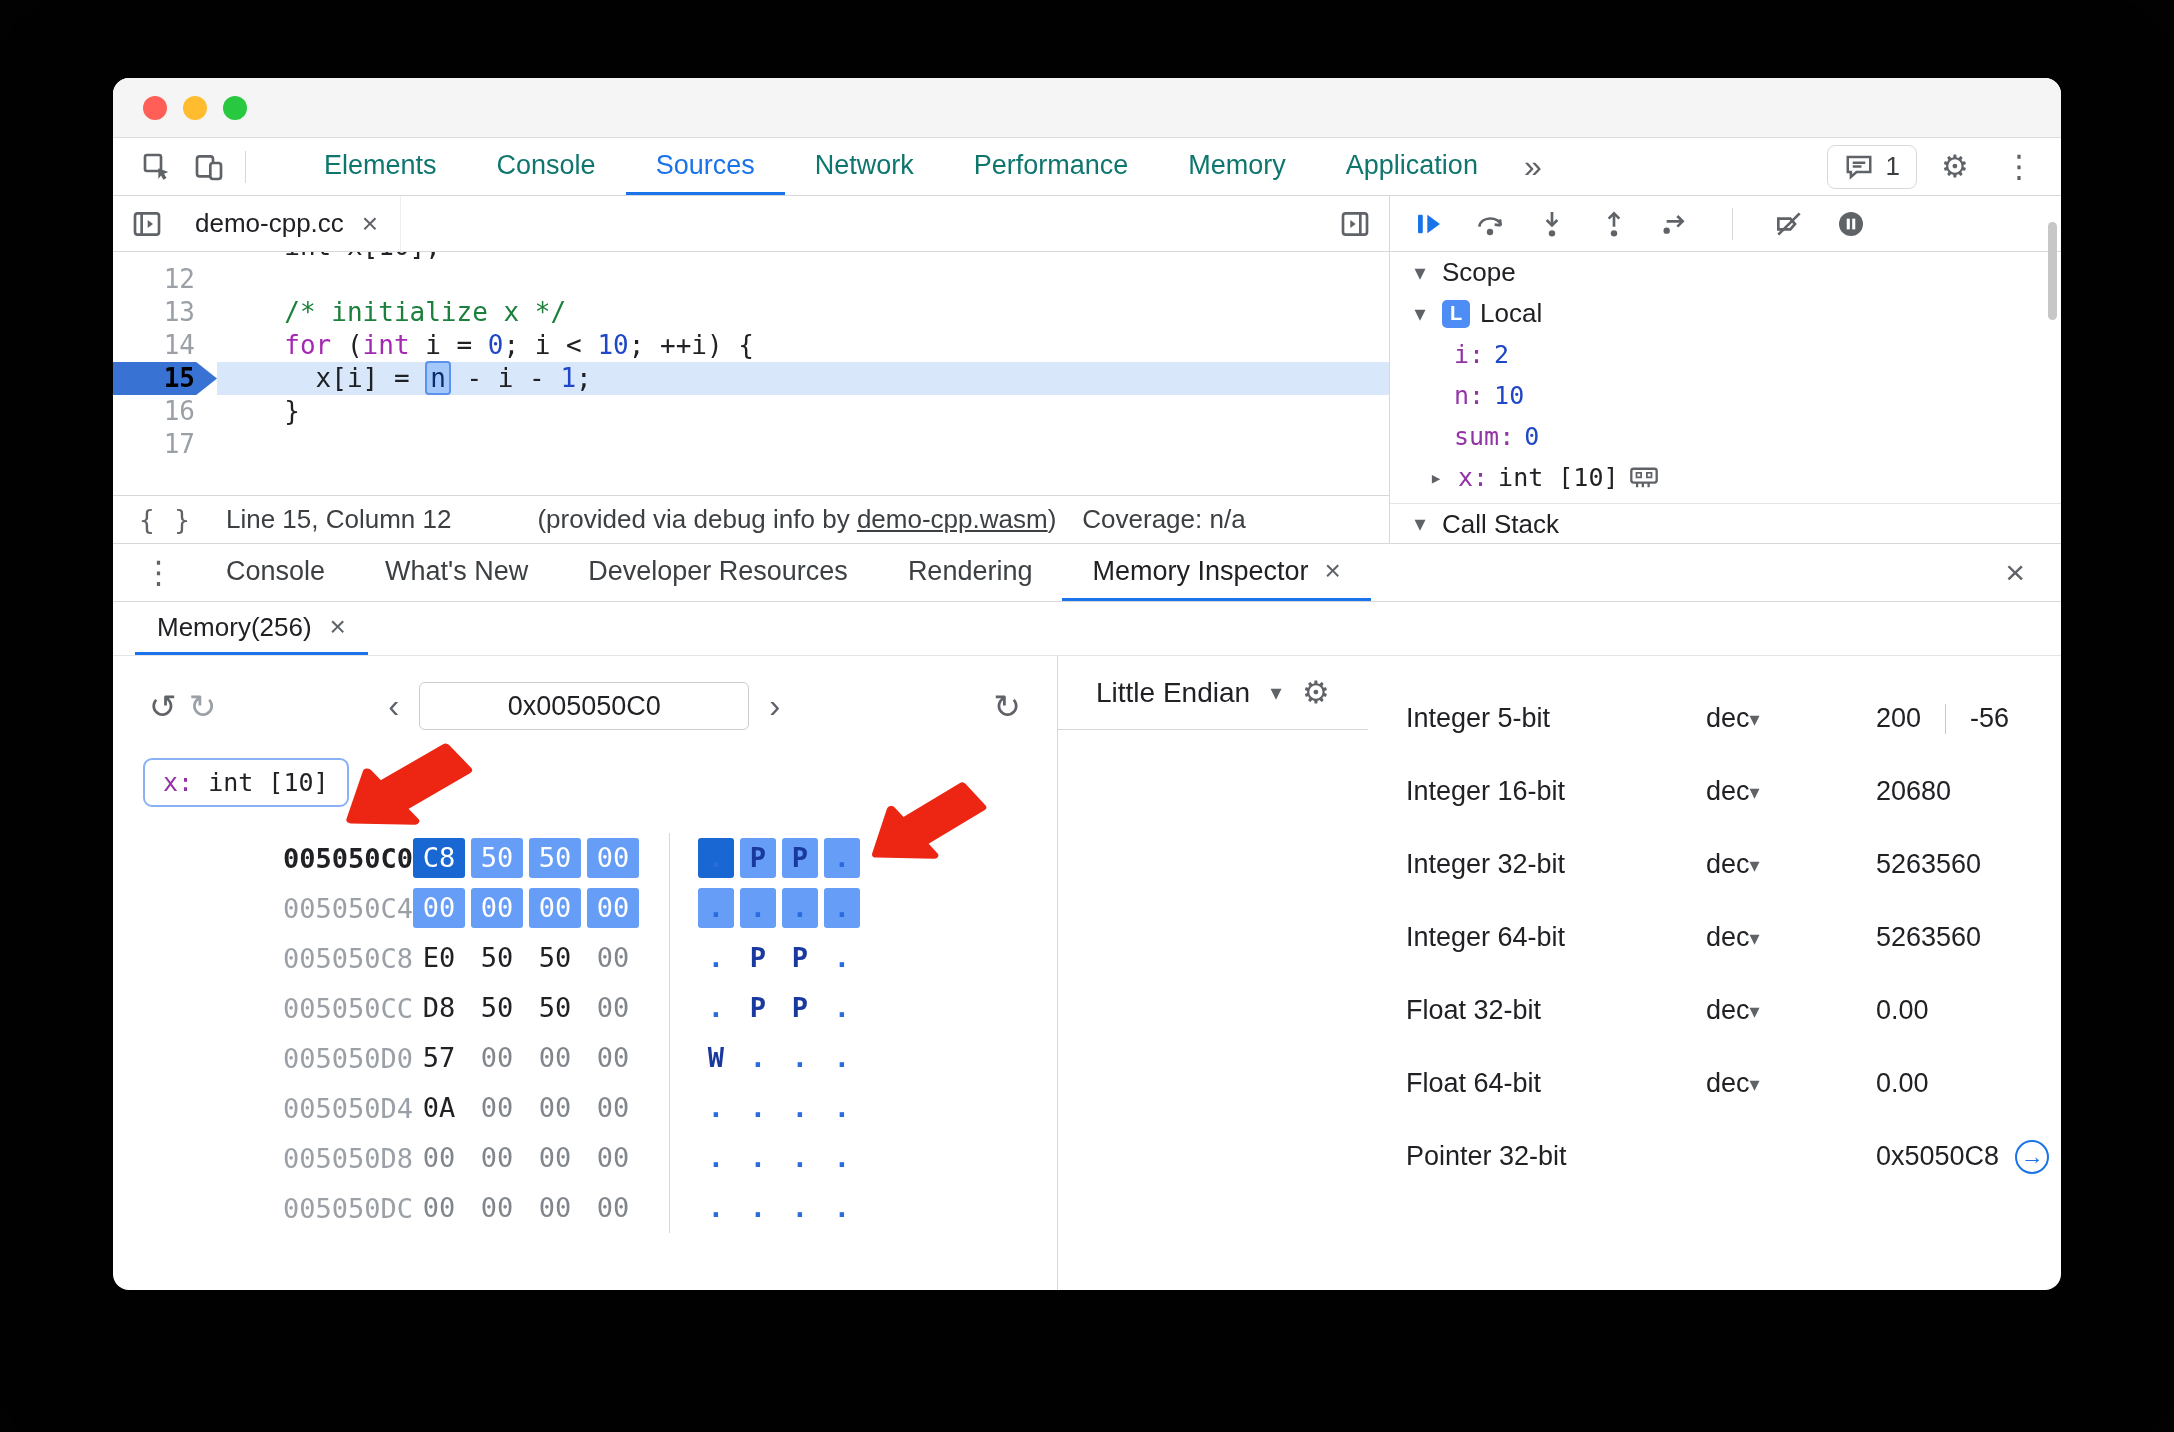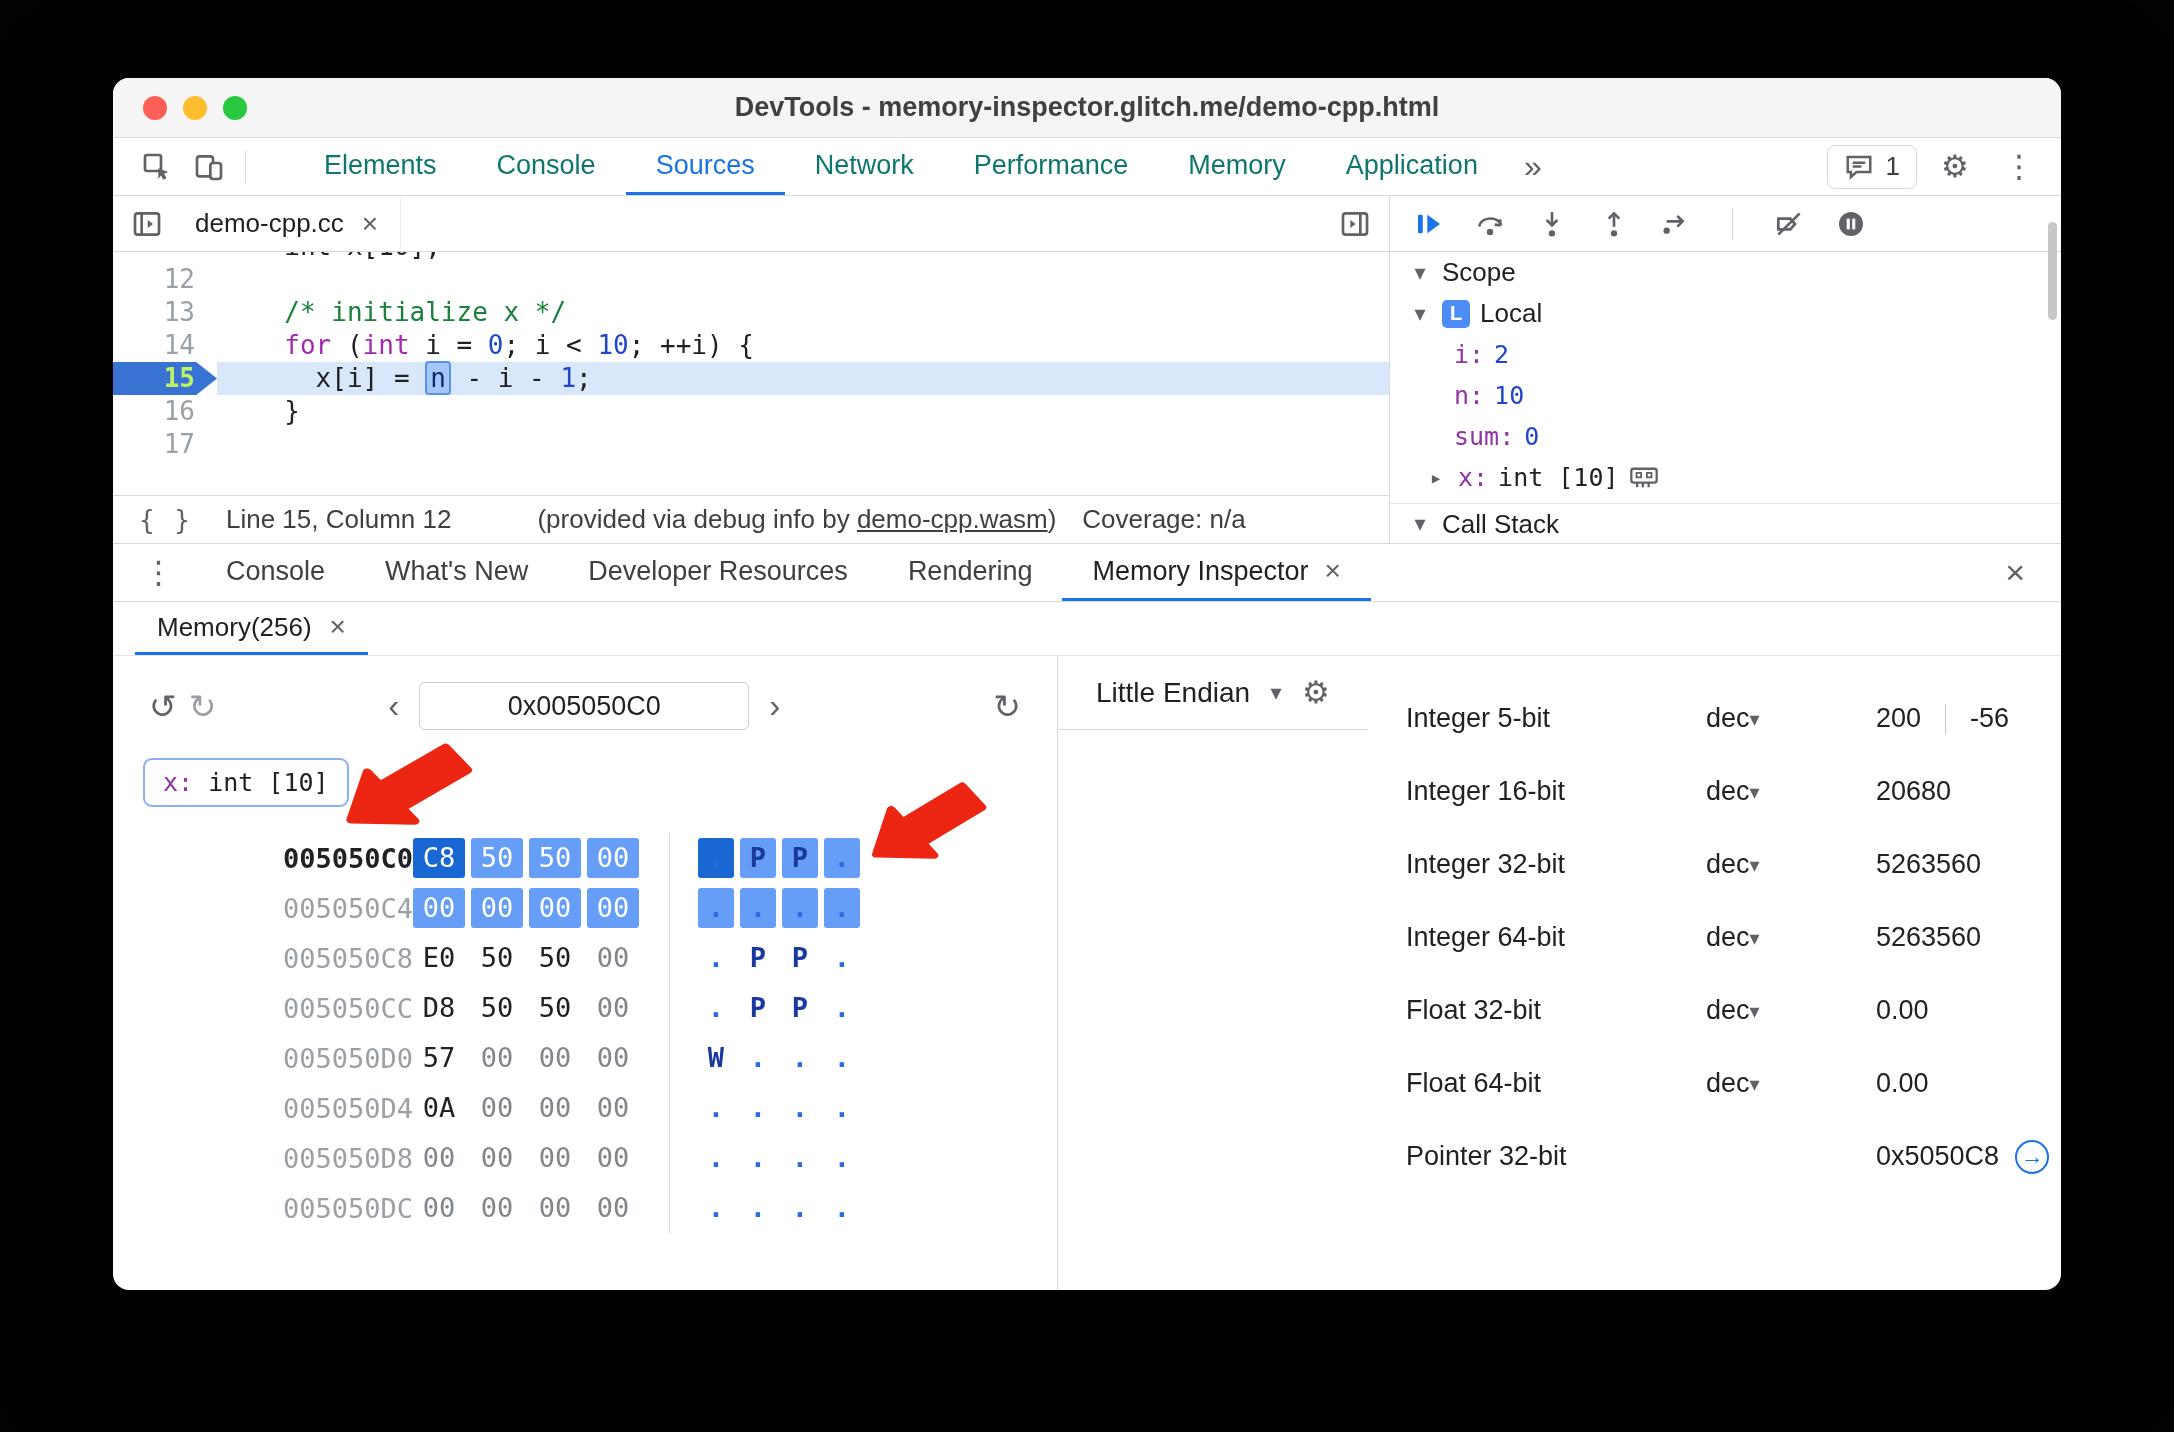--- a/index.html
+++ b/index.html
@@ -39,21 +39,21 @@
   .file-tab { display:flex; align-items:center; gap:18px; padding:0 22px; height:100%;
               font-size:26px; color:#202124; border-right:1px solid #eee; }
   .tab-close { color:#5f6368; font-size:28px; line-height:1; }
   .tabbar-spacer { margin-left:auto; }
   .code-area { flex:1; position:relative; overflow:hidden; font-family:"DejaVu Sans Mono", monospace;
                font-size:26px; padding-top:12px; }
   .code-line { display:flex; height:33px; line-height:33px; align-items:stretch; }
   .code-line.partial { margin-top:-34px; }
   .gutter { width:104px; flex:0 0 auto; text-align:right; padding-right:22px; color:#9aa0a6; }
   .code-text { flex:1; padding-left:36px; color:#202124; white-space:pre; }
-  .exec .gutter { background:#3873d4; color:#bef264; font-weight:bold;
+  .exec .gutter { background:#3873d4; color:#000000; font-weight:bold;
                   clip-path:polygon(0 0, 80% 0, 100% 50%, 80% 100%, 0 100%); }
   .exec .code-text { background:var(--exec-line-bg,#d9e7fb); }
   .tok-comment{color:#1b803c} .tok-keyword{color:#a32ab0} .tok-number{color:#2047c8}
   .tok-eval { background:#a5c8fb; border:2px solid #5b93ec; border-radius:4px; padding:0 3px; color:#0d2c6b; }
   .status-bar { height:48px; flex:0 0 auto; border-top:1px solid #d6d9dc; display:flex; align-items:center;
                 font-size:26px; color:#3c4043; padding:0 18px; gap:26px; }
   .braces { font-family:"DejaVu Sans Mono",monospace; color:#5f6368; padding:0 8px; letter-spacing:2px; }
   .debug-note { margin-left:60px; }
   .status-link { text-decoration:underline; }
 
@@ -146,21 +146,20 @@
 
 <div class="stage">
   <div class="window">
 
     <div class="titlebar">
       <div class="traffic">
         <span class="light red"></span>
         <span class="light yellow"></span>
         <span class="light green"></span>
       </div>
-      <div class="title">DevTools - memory-inspector.glitch.me/demo-cpp.html</div>
     </div>
 
     <div class="main-toolbar">
       <button class="icon-btn">
         <svg width="32" height="32" viewBox="0 0 24 24" fill="none" stroke="#5f6368" stroke-width="2">
             <rect x="3" y="3" width="12" height="12" rx="1.5"></rect>
             <path d="M13 13 l7.5 2.8 -3.2 1.3 1.8 3.2 -2.3 1.3 -1.8 -3.2 -2 2.6 z" fill="#5f6368" stroke="none"></path>
           </svg>
       </button>
       <button class="icon-btn">

